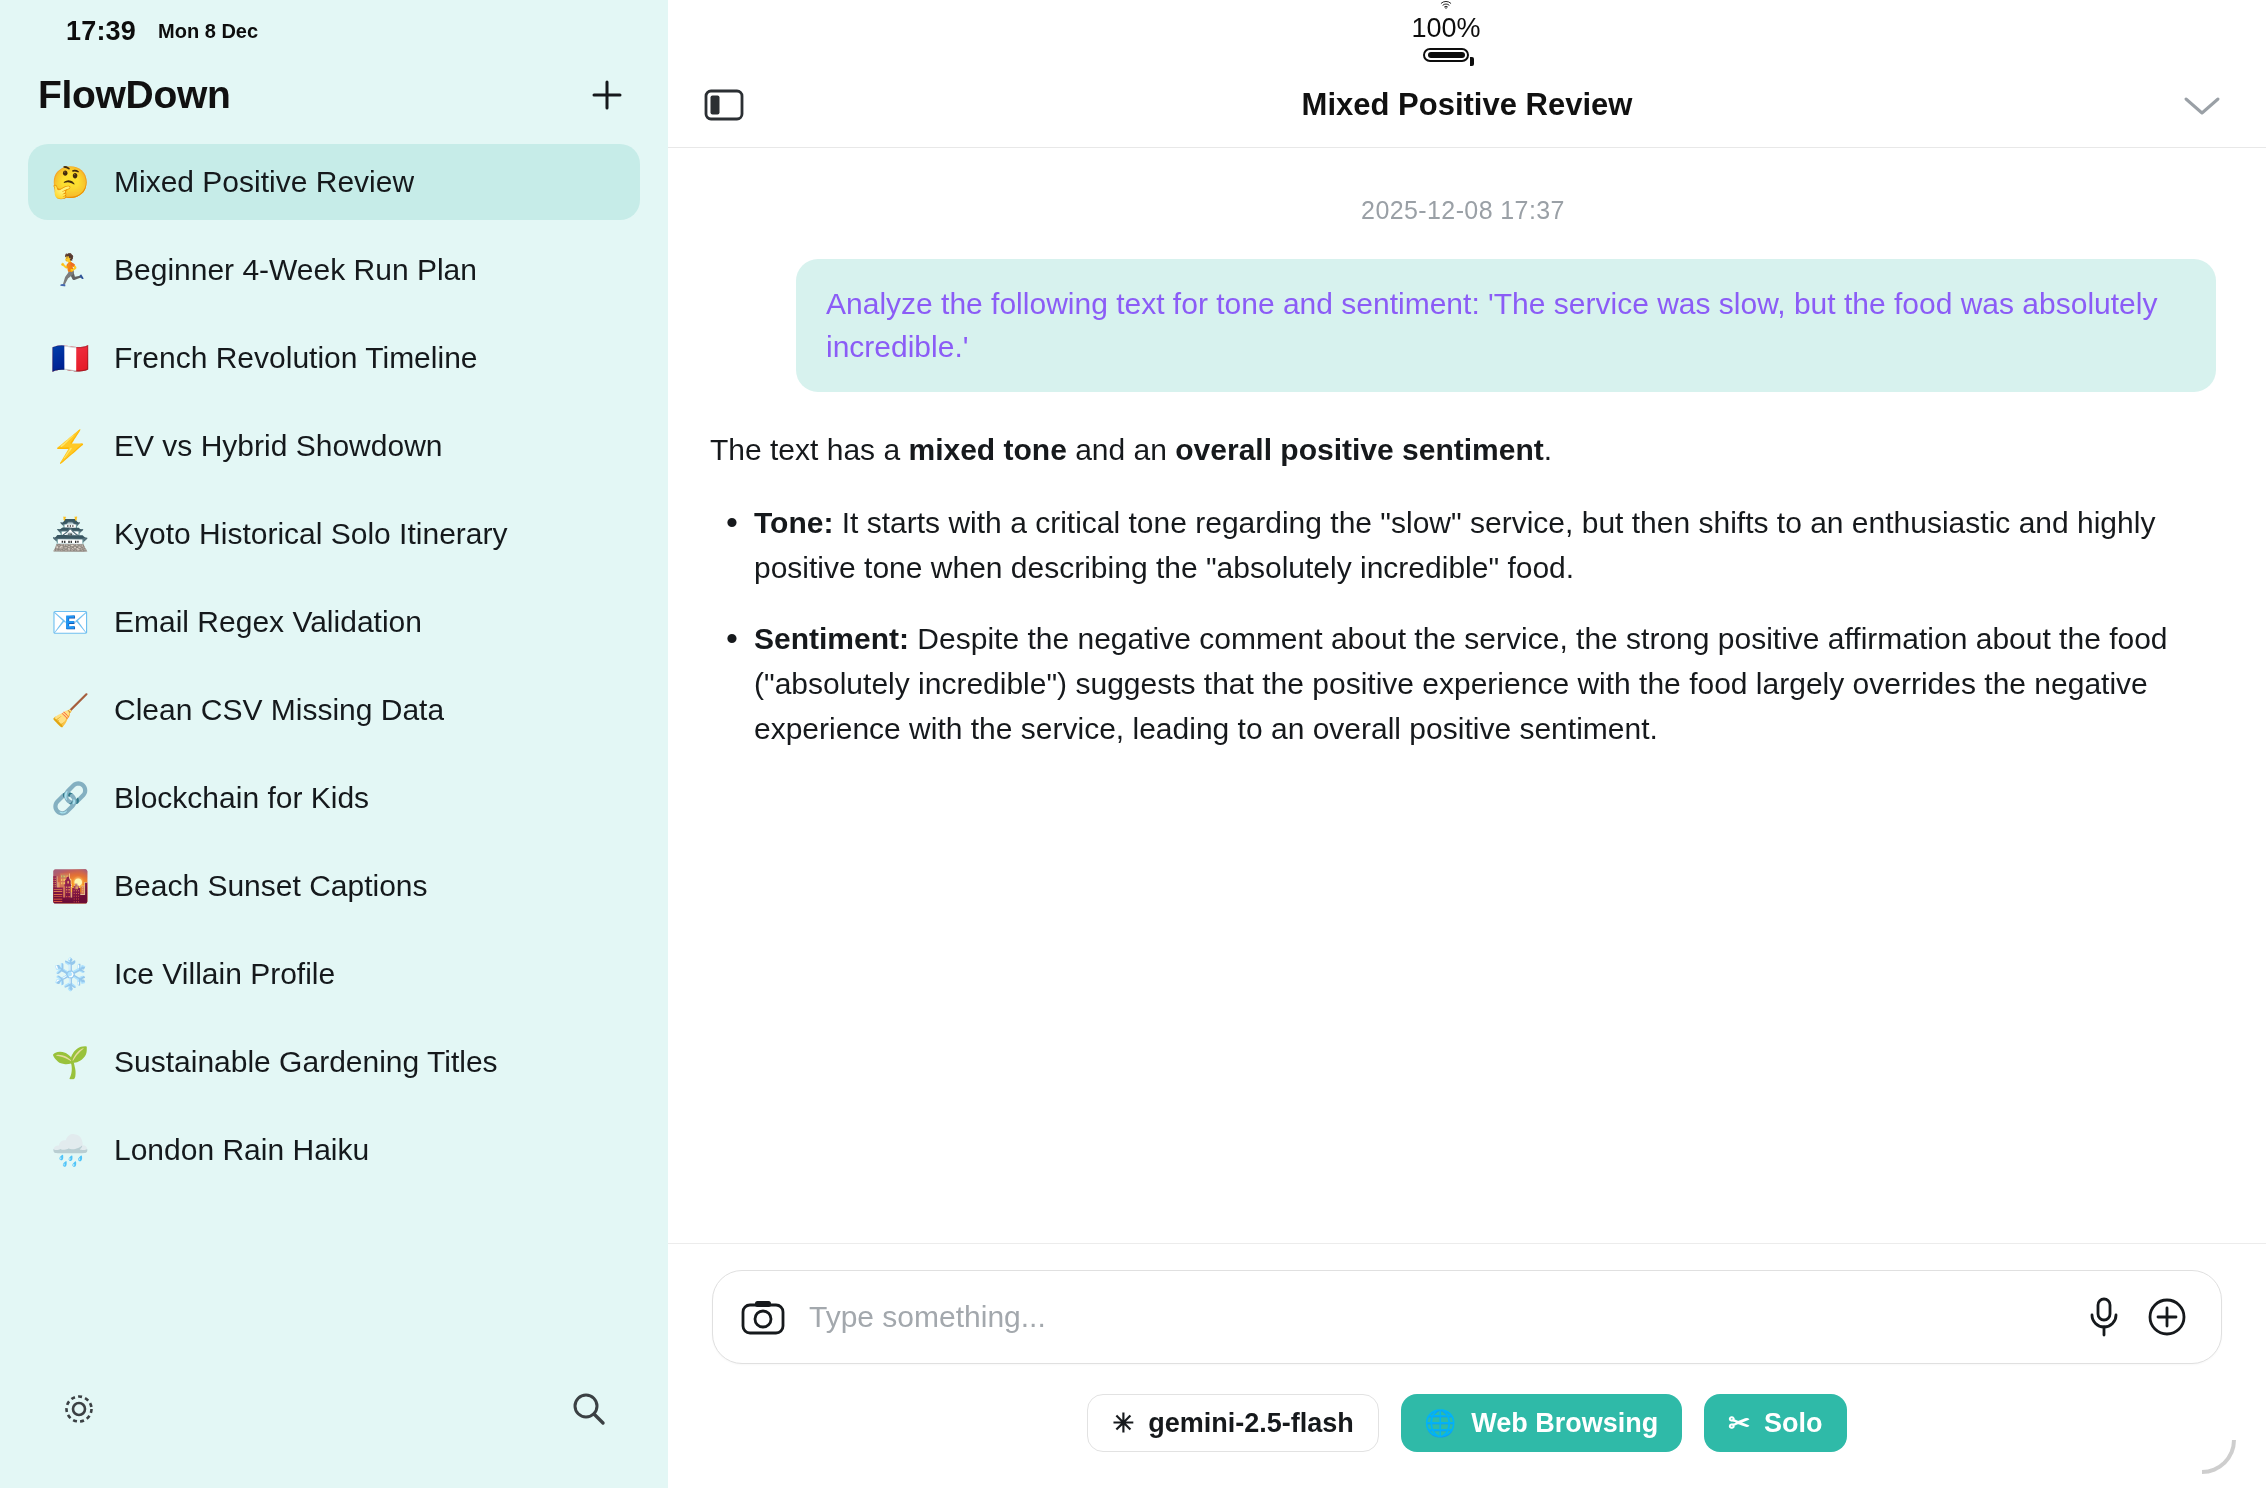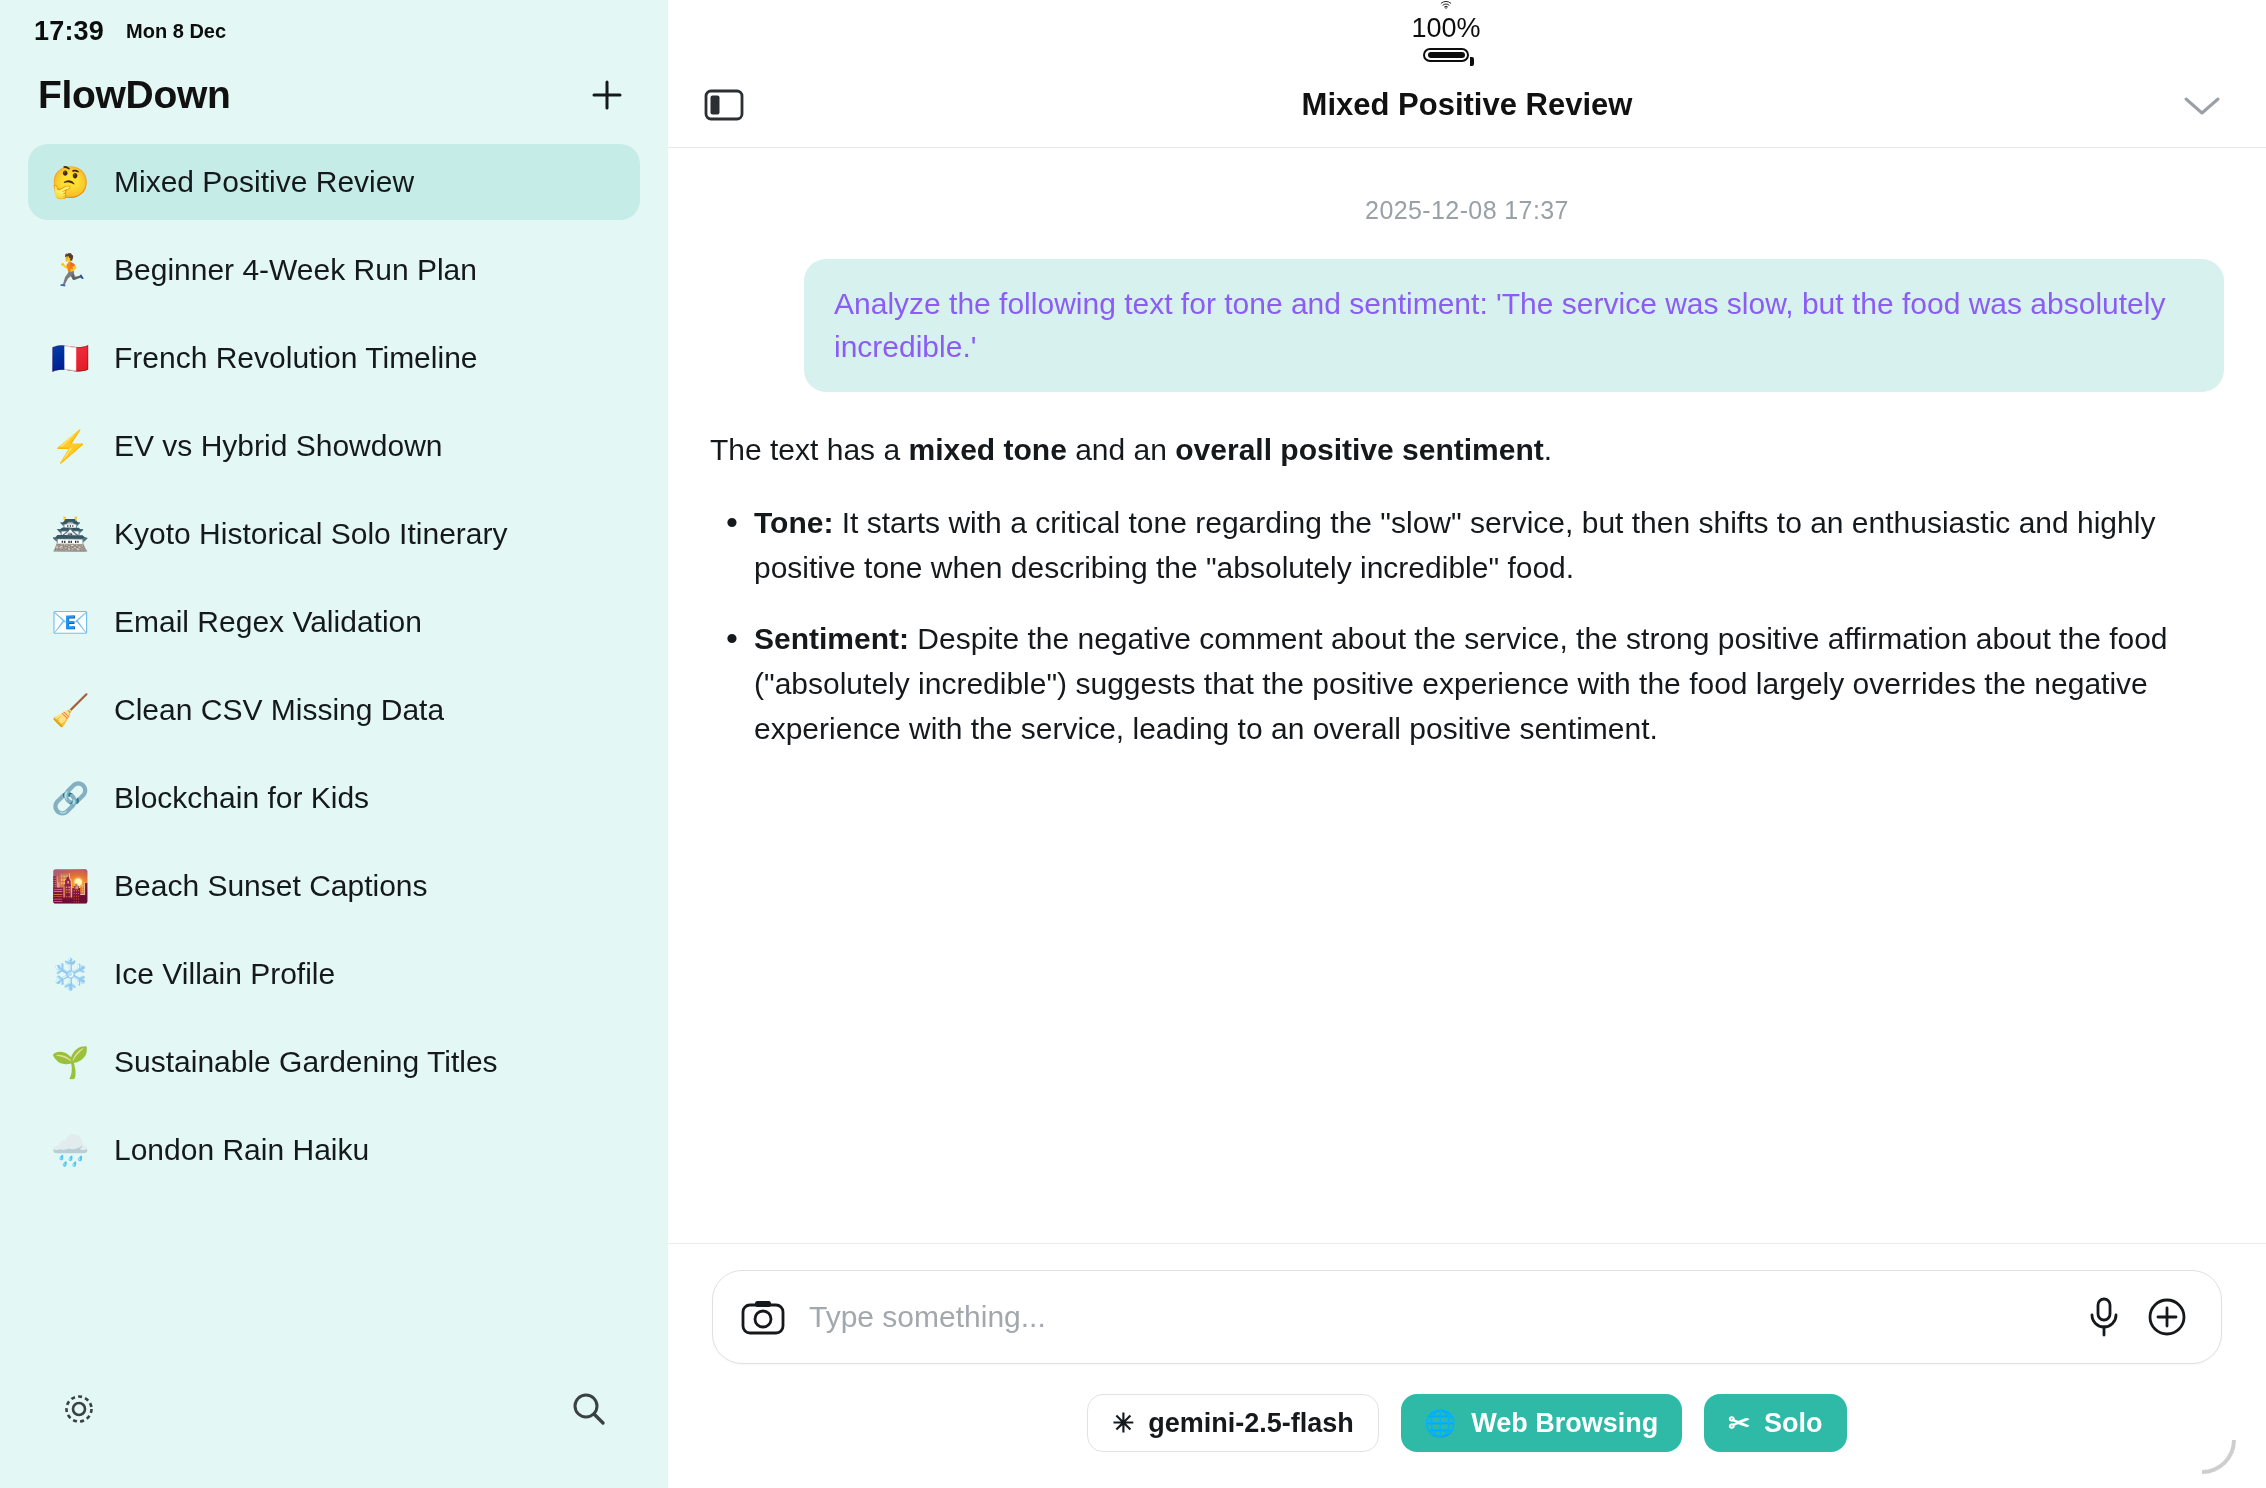--- a/index.html
+++ b/index.html
@@ -31,20 +31,21 @@
     display: flex;
     align-items: center;
     padding: 0 0 0 34px;
     gap: 22px;
   }
   .status-time {
     font-size: 27px;
     font-weight: 600;
     color: #0d0d0d;
     letter-spacing: 0.2px;
+    margin-left: 32px;
   }
   .status-date {
     font-size: 20px;
     font-weight: 600;
     color: #0d0d0d;
   }
   .sidebar-header {
     display: flex;
     align-items: center;
     justify-content: space-between;
@@ -192,21 +193,21 @@
     margin-left: auto;
     cursor: pointer;
     z-index: 2;
     display: flex;
     align-items: center;
   }
 
   .conversation {
     flex: 1;
     overflow: hidden;
-    padding: 48px 0 0 0;
+    padding: 48px 8px 0 0;
   }
   .timestamp {
     text-align: center;
     font-size: 25px;
     color: #9aa0a6;
     margin-bottom: 34px;
     letter-spacing: 0.4px;
   }
   .user-row {
     display: flex;

